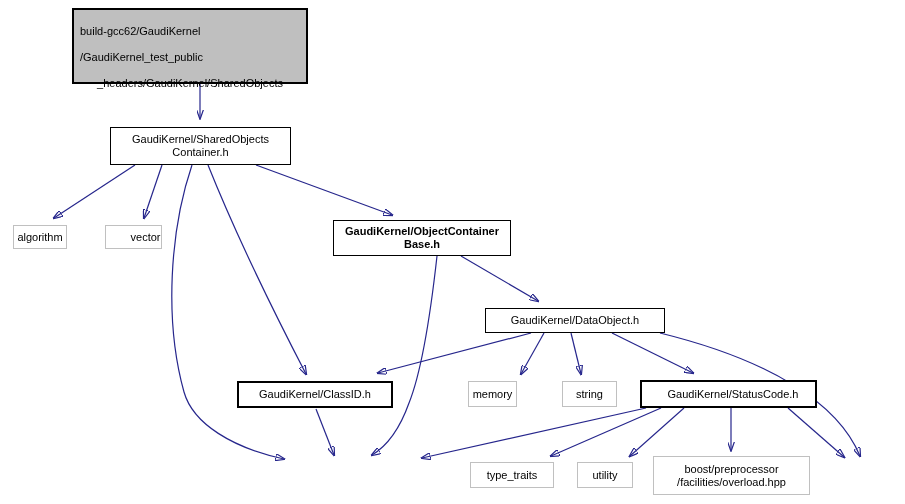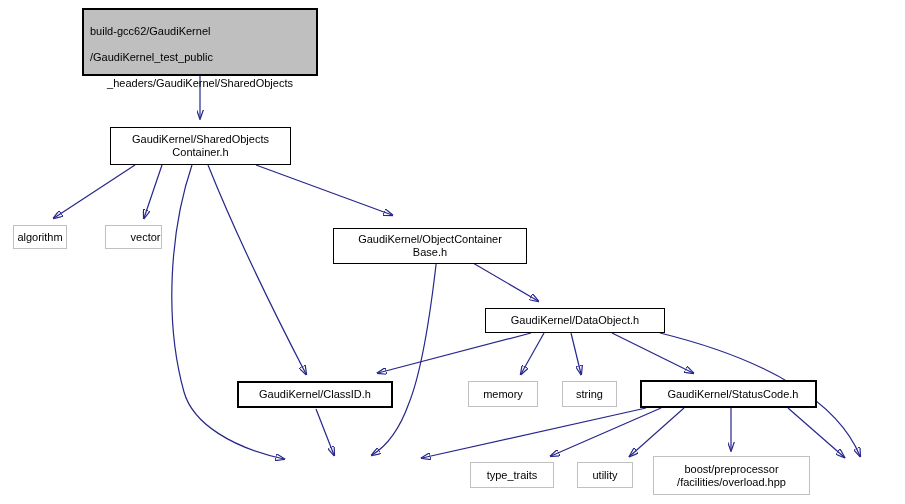--- a/index.html
+++ b/index.html
@@ -60,53 +60,53 @@
     <path d="M612,333 L693,373" marker-end="url(#arrow)"></path>
     <path d="M660,333 C770,360 838,403 860,456" marker-end="url(#arrow)"></path>
     <path d="M316,409 L334,455" marker-end="url(#arrow)"></path>
     <path d="M646,408 L422,458" marker-end="url(#arrow)"></path>
     <path d="M661,408 L551,456" marker-end="url(#arrow)"></path>
     <path d="M684,408 L630,456" marker-end="url(#arrow)"></path>
     <path d="M731,408 L731,450" marker-end="url(#arrow)"></path>
     <path d="M788,408 L844,457" marker-end="url(#arrow)"></path>
   </svg>
 
-  <div class="node n-main" style="left:82px;top:8px;width:236px;height:68px;">
+  <div class="node n-main" style="left:72px;top:8px;width:236px;height:76px;">
     <div class="line">build-gcc62/GaudiKernel</div>
     <div class="line">/GaudiKernel_test_public</div>
     <div class="line">_headers/GaudiKernel/SharedObjects</div>
   </div>
 
   <div class="node n-proj" style="left:110px;top:127px;width:181px;height:38px;">
     <span class="nodelink">GaudiKernel/SharedObjects
 Container.h</span>
   </div>
 
   <div class="node n-sys" style="left:13px;top:225px;width:54px;height:24px;">
     <span>algorithm</span>
   </div>
 
   <div class="node n-sys" style="left:105px;top:225px;width:57px;height:24px;padding-left:24px;">
     <span>vector</span>
   </div>
 
-  <div class="node n-proj" style="left:333px;top:228px;width:194px;height:36px;">
+  <div class="node n-proj" style="left:333px;top:220px;width:178px;height:36px;font-weight:bold;">
     <span class="nodelink">GaudiKernel/ObjectContainer
 Base.h</span>
   </div>
 
   <div class="node n-proj" style="left:485px;top:308px;width:180px;height:25px;">
     <span class="nodelink">GaudiKernel/DataObject.h</span>
   </div>
 
   <div class="node n-proj thick" style="left:237px;top:381px;width:156px;height:27px;">
     <span class="nodelink">GaudiKernel/ClassID.h</span>
   </div>
 
-  <div class="node n-sys" style="left:468px;top:381px;width:70px;height:26px;">
+  <div class="node n-sys" style="left:468px;top:381px;width:49px;height:26px;">
     <span>memory</span>
   </div>
 
   <div class="node n-sys" style="left:562px;top:381px;width:55px;height:26px;">
     <span>string</span>
   </div>
 
   <div class="node n-proj thick" style="left:640px;top:380px;width:177px;height:28px;padding-left:9px;">
     <span class="nodelink">GaudiKernel/StatusCode.h</span>
   </div>

